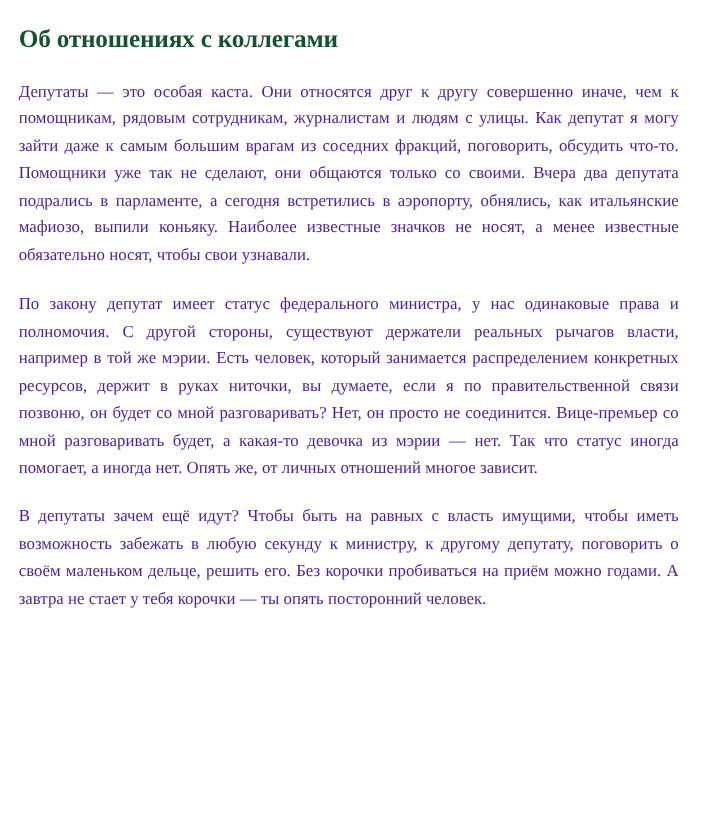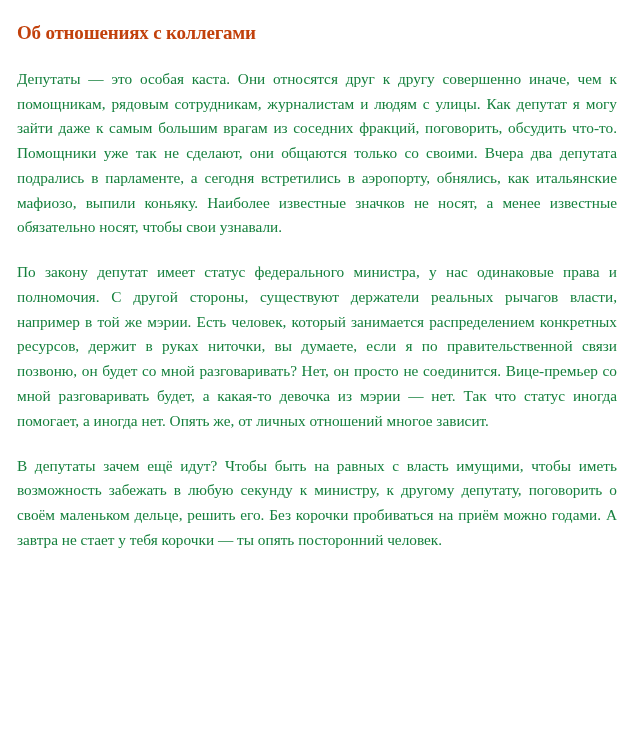--- a/index.html
+++ b/index.html
@@ -16,35 +16,35 @@
   }
   .page {
     box-sizing: border-box;
     width: 637px;
     height: 745px;
     padding: 22px 20px 0 17px;
     background: #ffffff;
   }
   .article-title {
     font-family: "Liberation Serif", serif;
-    font-size: 19px;
+    font-size: 23px;
     font-weight: bold;
     line-height: 1.2;
     letter-spacing: -0.2px;
-    color: #c2410c;
+    color: #14532d;
     margin: 0 0 22px 0;
   }
   .article-body p {
     margin: 0 0 20px 0;
     font-family: "Liberation Serif", serif;
     font-size: 15.3px;
     line-height: 1.62;
     text-align: justify;
     text-justify: inter-word;
-    color: #15803d;
+    color: #4c1d95;
     hyphens: none;
   }
   .article-body p:last-child {
     margin-bottom: 8px;
   }
 </style>
 </head>
 <body>
 
 <div class="page">

